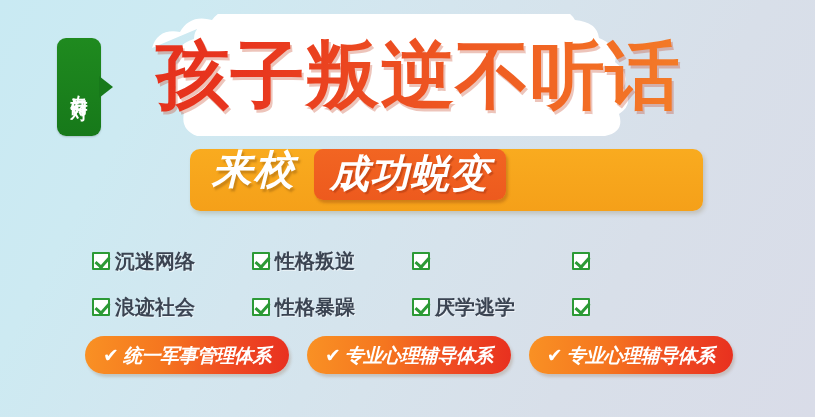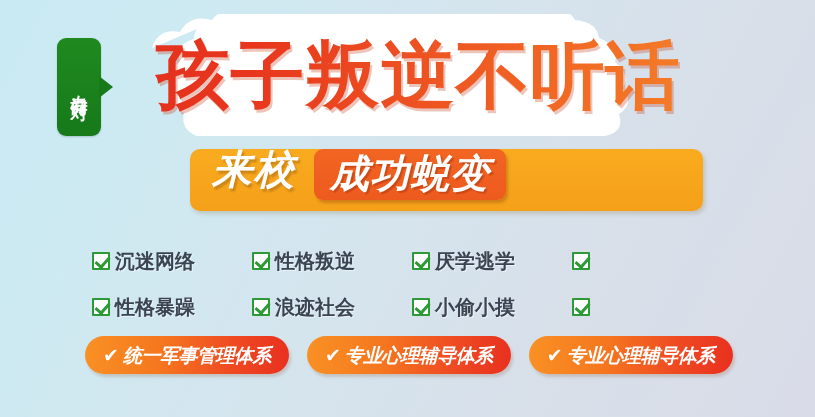--- a/index.html
+++ b/index.html
@@ -301,40 +301,39 @@
     <span class="check-label">沉迷网络</span>
   </div>
 
   <div class="check-item">
     <span class="check-box"></span>
     <span class="check-label">性格叛逆</span>
   </div>
 
   <div class="check-item">
     <span class="check-box"></span>
+  </div>
+
+  <div class="check-item">
+    <span class="check-box"></span>
+  </div>
+
+  <div class="check-item">
+    <span class="check-box"></span>
+    <span class="check-label">浪迹社会</span>
+  </div>
+
+  <div class="check-item">
+    <span class="check-box"></span>
+    <span class="check-label">性格暴躁</span>
+  </div>
+
+  <div class="check-item">
+    <span class="check-box"></span>
     <span class="check-label">厌学逃学</span>
-  </div>
-
-  <div class="check-item">
-    <span class="check-box"></span>
-  </div>
-
-  <div class="check-item">
-    <span class="check-box"></span>
-    <span class="check-label">性格暴躁</span>
-  </div>
-
-  <div class="check-item">
-    <span class="check-box"></span>
-    <span class="check-label">浪迹社会</span>
-  </div>
-
-  <div class="check-item">
-    <span class="check-box"></span>
-    <span class="check-label">小偷小摸</span>
   </div>
 
   <div class="check-item">
     <span class="check-box"></span>
   </div>
 
 </div>
 
 <div class="pill-row">
 

